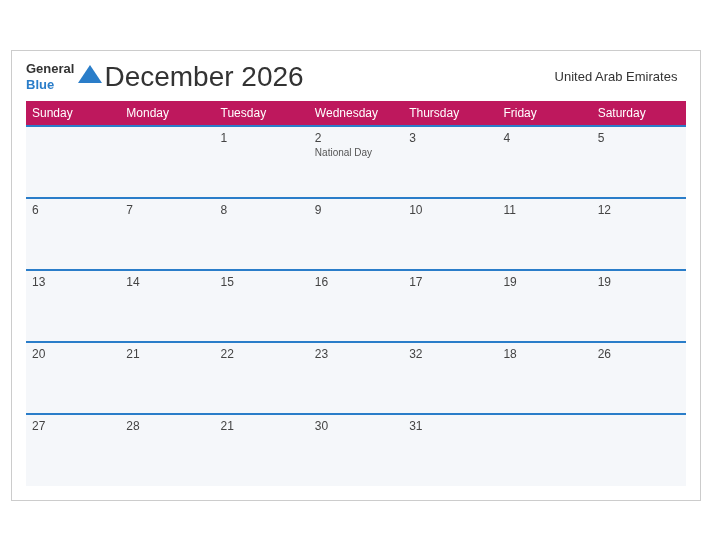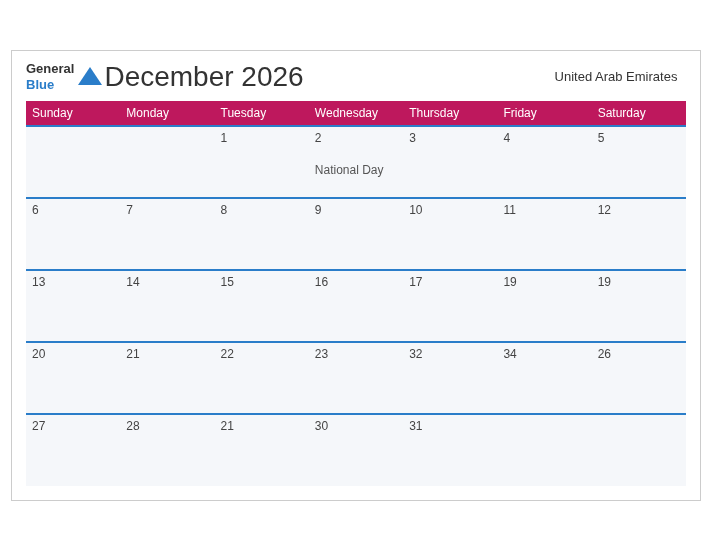--- a/index.html
+++ b/index.html
@@ -19,21 +19,21 @@
       padding: 10px 14px 14px 14px;
     }
     .header {
       display: flex;
       align-items: center;
       justify-content: space-between;
       margin-bottom: 8px;
     }
     .logo {
       display: flex;
-      align-items: center;
+      align-items: flex-start;
       font-size: 12px;
       line-height: 1.2;
     }
     .logo-text {
       display: flex;
       flex-direction: column;
     }
     .logo-general {
       font-size: 13px;
       font-weight: bold;
@@ -91,23 +91,23 @@
     }
     .calendar-table tbody td.empty {
       background: #f5f7fa;
     }
     .day-number {
       font-size: 12px;
       color: #444;
       display: block;
     }
     .holiday-label {
-      font-size: 12px;
+      font-size: 10px;
       color: #555;
-      margin-top: 18px;
+      margin-top: 2px;
       display: block;
     }
   </style>
 </head>
 <body>
 
 <div class="calendar-container">
   <div class="header">
     <div class="logo">
       <div class="logo-text">
@@ -211,21 +211,21 @@
           <td>
             <span class="day-number">22</span>
           </td>
           <td>
             <span class="day-number">23</span>
           </td>
           <td>
             <span class="day-number">32</span>
           </td>
           <td>
-            <span class="day-number">34</span>
+            <span class="day-number">18</span>
           </td>
           <td>
             <span class="day-number">26</span>
           </td>
         </tr>
         <tr>
           <td>
             <span class="day-number">27</span>
           </td>
           <td>

